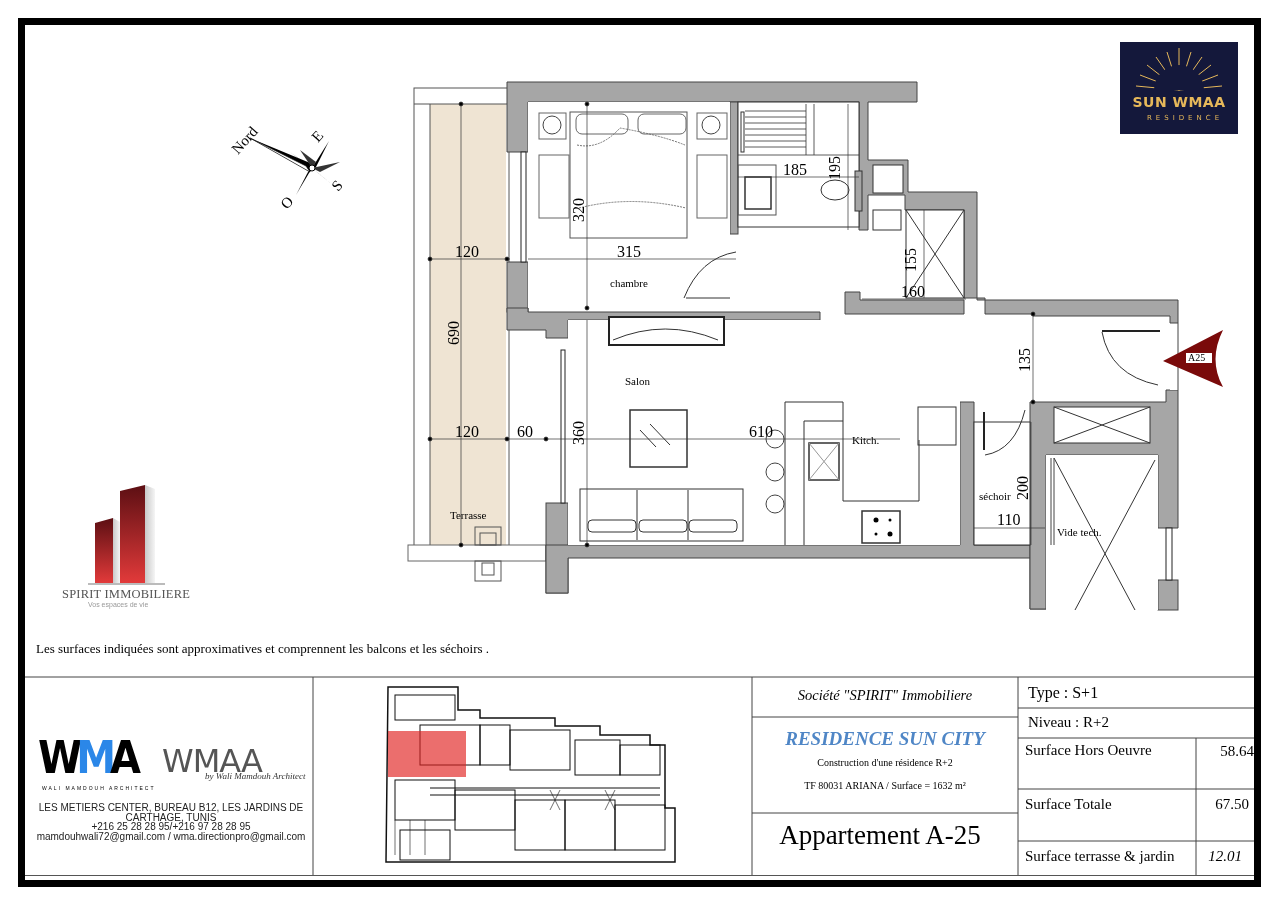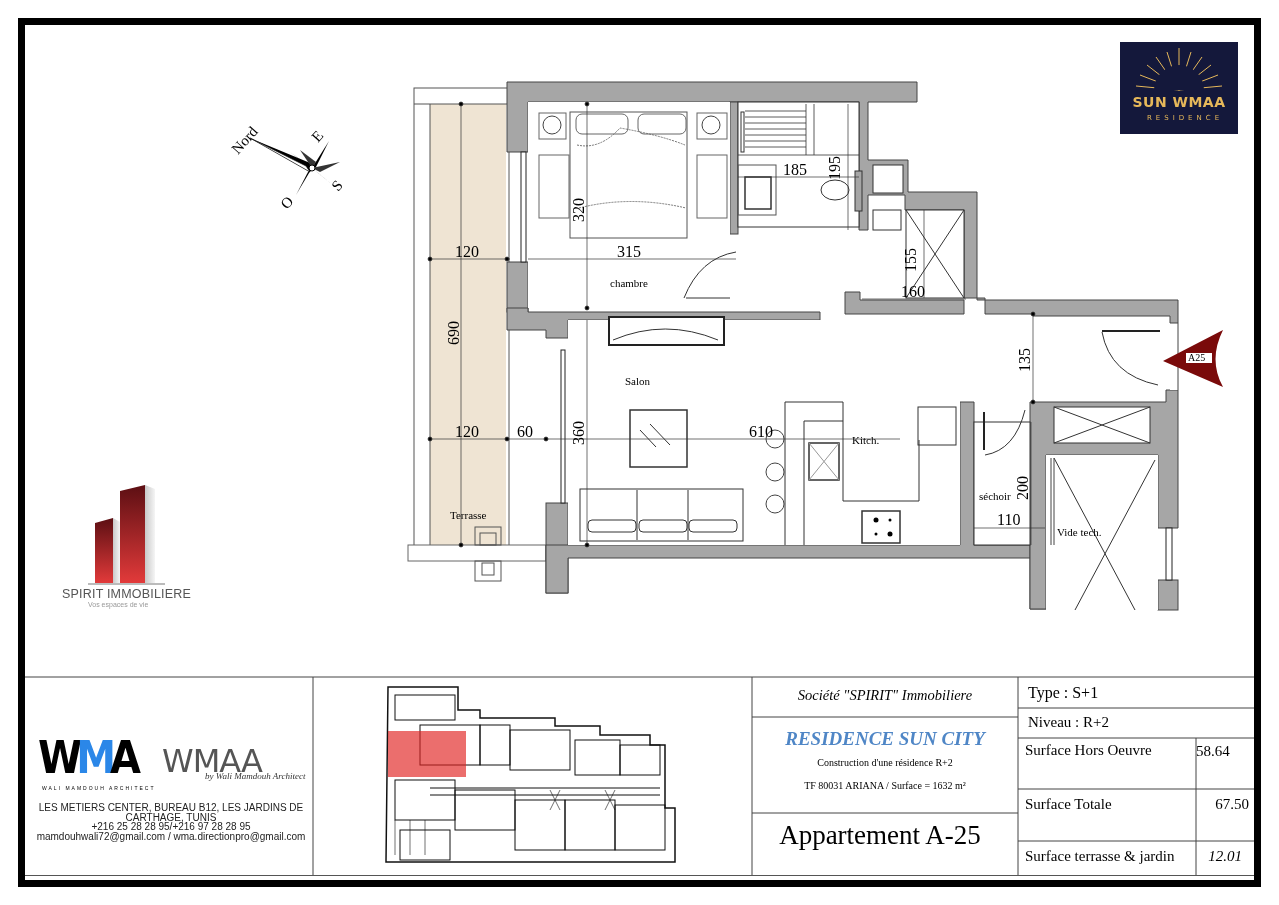--- a/index.html
+++ b/index.html
@@ -4,21 +4,21 @@
 <style>
   html, body { margin:0; padding:0; background:#fff; }
   body { width:1279px; height:905px; position:relative; overflow:hidden; font-family:"Liberation Serif", serif; }
   .frame { position:absolute; left:18px; top:18px; width:1243px; height:869px; border:7px solid #000; box-sizing:border-box; }
   .inner-line { position:absolute; left:25px; top:875px; width:1229px; height:1px; background:#555; }
   .plan { position:absolute; left:0; top:0; }
   .logo-sun { position:absolute; left:1120px; top:42px; width:118px; height:92px; background:#14183b; }
   .logo-sun .t1 { position:absolute; left:0; width:100%; top:52px; text-align:center; color:#e6b85a; font-family:"DejaVu Sans", sans-serif; font-weight:bold; font-size:14px; letter-spacing:0.5px; }
   .logo-sun .t2 { position:absolute; left:0; width:100%; top:72px; text-align:center; color:#e6b85a; font-family:"DejaVu Sans", sans-serif; font-size:7px; letter-spacing:4px;margin-left:6px; }
   .spirit { position:absolute; left:58px; top:480px; width:150px; height:130px; }
-  .spirit .name { position:absolute; left:4px; top:107px; font-family:Liberation Sans, sans-serif; font-size:12.5px; color:#555; letter-spacing:0.2px; white-space:nowrap; }
+  .spirit .name { position:absolute; left:4px; top:107px; font-family:Liberation Serif, serif; font-size:12.5px; color:#555; letter-spacing:0.2px; white-space:nowrap; }
   .spirit .tag { position:absolute; left:30px; top:121px; font-family:"Liberation Sans", sans-serif; font-size:7px; color:#999; white-space:nowrap; }
   .notes { position:absolute; left:36px; top:640px; font-size:13px; line-height:17px; color:#000; }
   .wma { position:absolute; left:38px; top:735px; }
   .wma .big { position:absolute; left:0; top:0; font-family:"DejaVu Sans", sans-serif; font-weight:900; font-size:40px; letter-spacing:-6px; color:#000; transform:scaleY(1.1); }
   .wma .sub { position:absolute; left:4px; top:50px; font-size:5px; letter-spacing:2px; font-family:"Liberation Sans", sans-serif; color:#000; white-space:nowrap; }
   .wma2 { position:absolute; left:162px; top:742px; font-family:"DejaVu Sans", sans-serif; font-size:32px; color:#555; letter-spacing:-1px; }
   .wma2-sub { position:absolute; left:205px; top:771px; font-size:9px; font-style:italic; color:#333; font-family:"Liberation Serif", serif; }
   .address { position:absolute; left:30px; top:803px; width:282px; text-align:center; font-family:"Liberation Sans", sans-serif; font-size:10px; line-height:9.5px; color:#222; }
   .cell-text { position:absolute; white-space:nowrap; color:#000; }
 </style>
@@ -310,20 +310,21 @@
   <div class="t1">SUN WMAA</div>
   <div class="t2">RESIDENCE</div>
 </div>
 
 <div class="spirit">
   <div class="name">SPIRIT IMMOBILIERE</div>
   <div class="tag">Vos espaces de vie</div>
 </div>
 
 <div class="notes">
+  <div>Les surfaces indiquées sont approximatives et comprennent les balcons et les séchoirs .</div>
 </div>
 
 <div class="wma">
   <div class="big"><span style="color:#000">W</span><span style="color:#2b87e8">M</span><span style="color:#000">A</span></div>
   <div class="sub">WALI MAMDOUH ARCHITECT</div>
 </div>
 <div class="wma2">WMAA</div>
 <div class="wma2-sub">by Wali Mamdouh Architect</div>
 <div class="address">
   <div>LES METIERS CENTER, BUREAU B12, LES JARDINS DE CARTHAGE, TUNIS</div>
@@ -332,17 +333,17 @@
 </div>
 
 <div class="cell-text" style="left:752px;top:687px;width:266px;text-align:center;font-style:italic;font-size:14.5px;">Société "SPIRIT" Immobiliere</div>
 <div class="cell-text" style="left:752px;top:728px;width:266px;text-align:center;font-style:italic;font-weight:bold;font-size:19px;color:#4f86c6;">RESIDENCE SUN CITY</div>
 <div class="cell-text" style="left:752px;top:757px;width:266px;text-align:center;font-size:10px;">Construction d'une résidence R+2</div>
 <div class="cell-text" style="left:752px;top:780px;width:266px;text-align:center;font-size:10px;">TF 80031  ARIANA  / Surface = 1632 m²</div>
 <div class="cell-text" style="left:752px;top:820px;width:256px;text-align:center;font-size:27px;">Appartement A-25</div>
 <div class="cell-text" style="left:1028px;top:684px;font-size:16px;">Type :  S+1</div>
 <div class="cell-text" style="left:1028px;top:714px;font-size:15px;">Niveau : R+2</div>
 <div class="cell-text" style="left:1025px;top:742px;font-size:15px;">Surface Hors Oeuvre</div>
-<div class="cell-text" style="left:1196px;top:743px;width:58px;text-align:left;font-size:15px;">58.64</div>
+<div class="cell-text" style="left:1196px;top:743px;width:58px;text-align:right;font-size:15px;">58.64</div>
 <div class="cell-text" style="left:1025px;top:796px;font-size:15px;">Surface Totale</div>
 <div class="cell-text" style="left:1196px;top:796px;width:72px;text-align:center;font-size:15px;">67.50</div>
 <div class="cell-text" style="left:1025px;top:848px;font-size:15px;">Surface terrasse &amp; jardin</div>
 <div class="cell-text" style="left:1196px;top:848px;width:58px;text-align:center;font-size:15px;font-style:italic;">12.01</div>
 
 </body></html>

